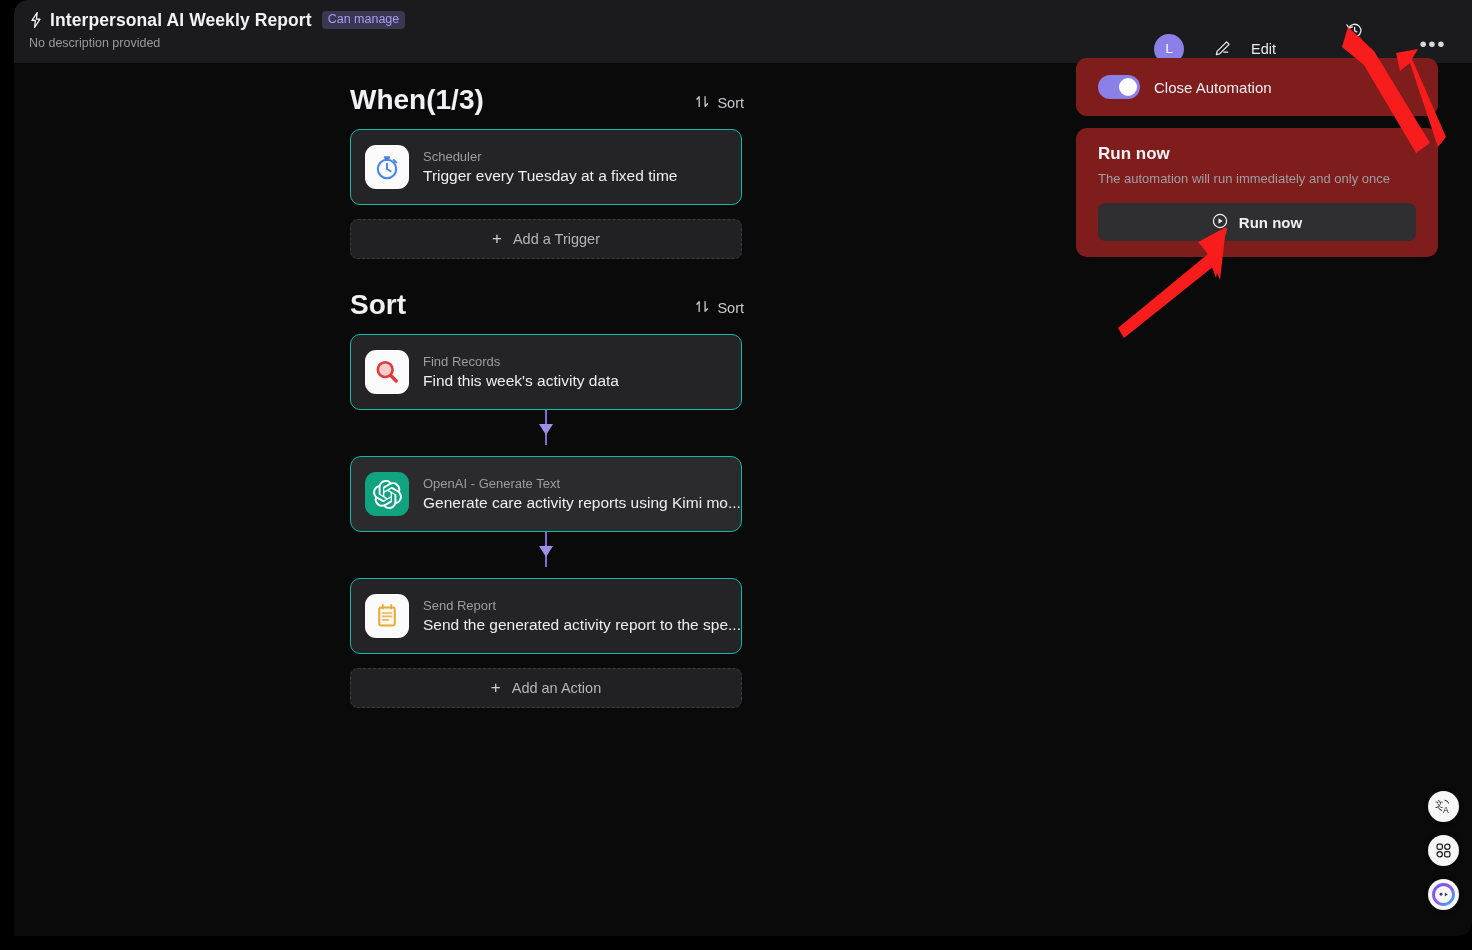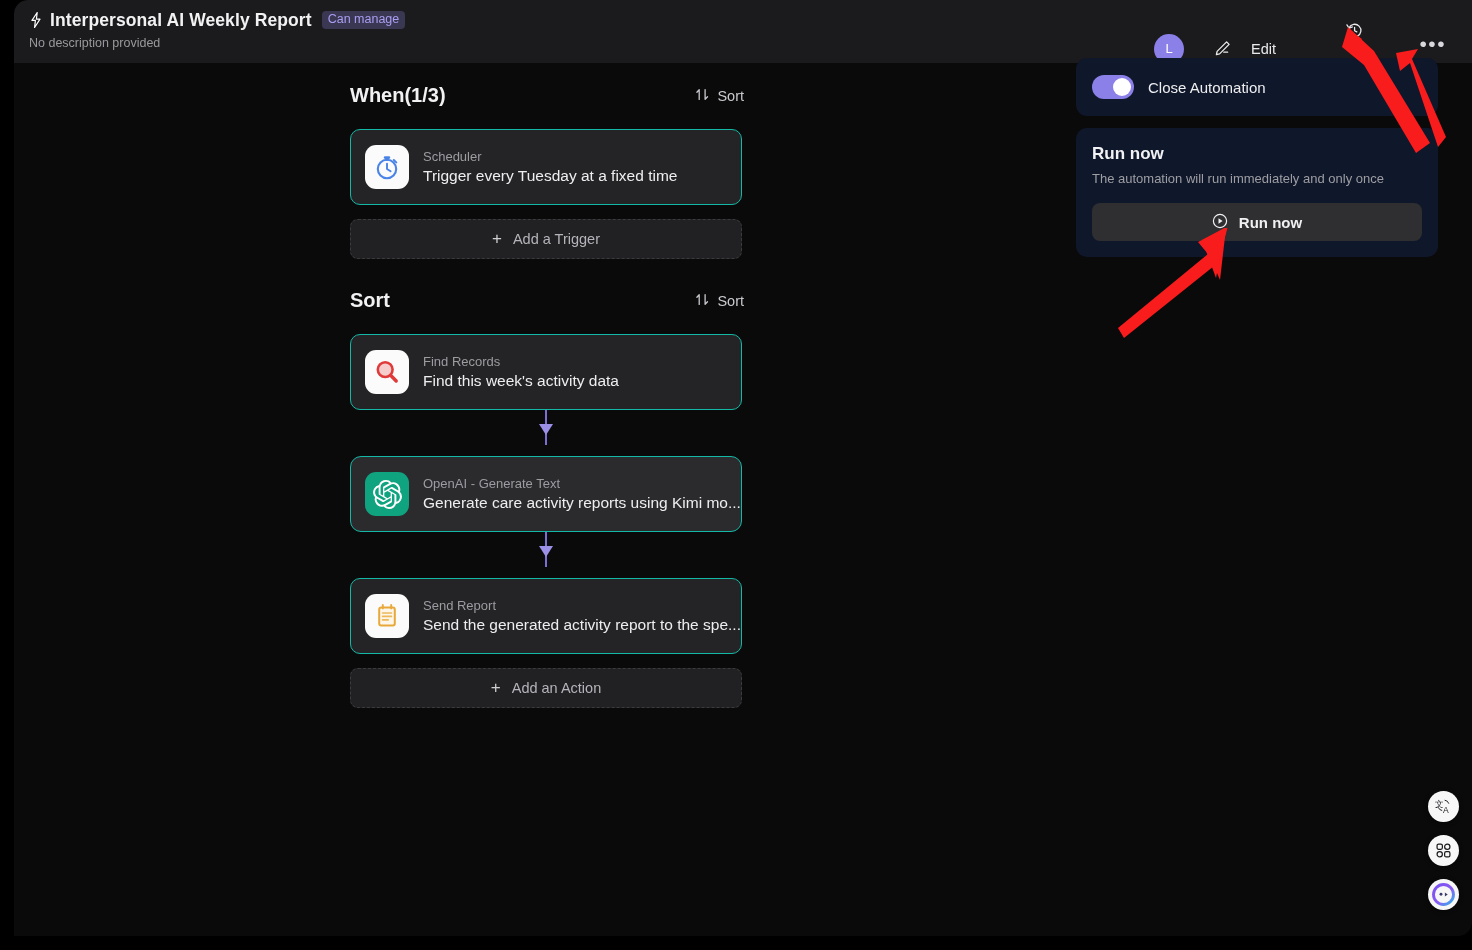--- a/index.html
+++ b/index.html
@@ -123,21 +123,21 @@
     width: 420px;
   }
   .section-head {
     display: flex;
     align-items: baseline;
     justify-content: space-between;
     height: 34px;
     padding: 0 8px 0 14px;
   }
   .section-title {
-    font-size: 20px;
+    font-size: 28px;
     font-weight: bold;
     color: #f1f1f3;
   }
   .sort-btn {
     display: flex;
     align-items: center;
     gap: 7px;
     color: #c9c9cf;
     font-size: 14.5px;
     cursor: pointer;
@@ -234,23 +234,23 @@
   .gap-sections { height: 30px; }
 
   
   .rightcol {
     position: absolute;
     left: 1062px;
     top: 58px;
     width: 362px;
   }
   .panel {
-    background: #0f172a;
+    background: #7f1d1d;
     border-radius: 11px;
-    padding: 16px 16px;
+    padding: 16px 22px;
     box-sizing: border-box;
   }
   .panel + .panel { margin-top: 12px; }
   .toggle-row {
     display: flex;
     align-items: center;
     gap: 14px;
     height: 26px;
   }
   .toggle {

